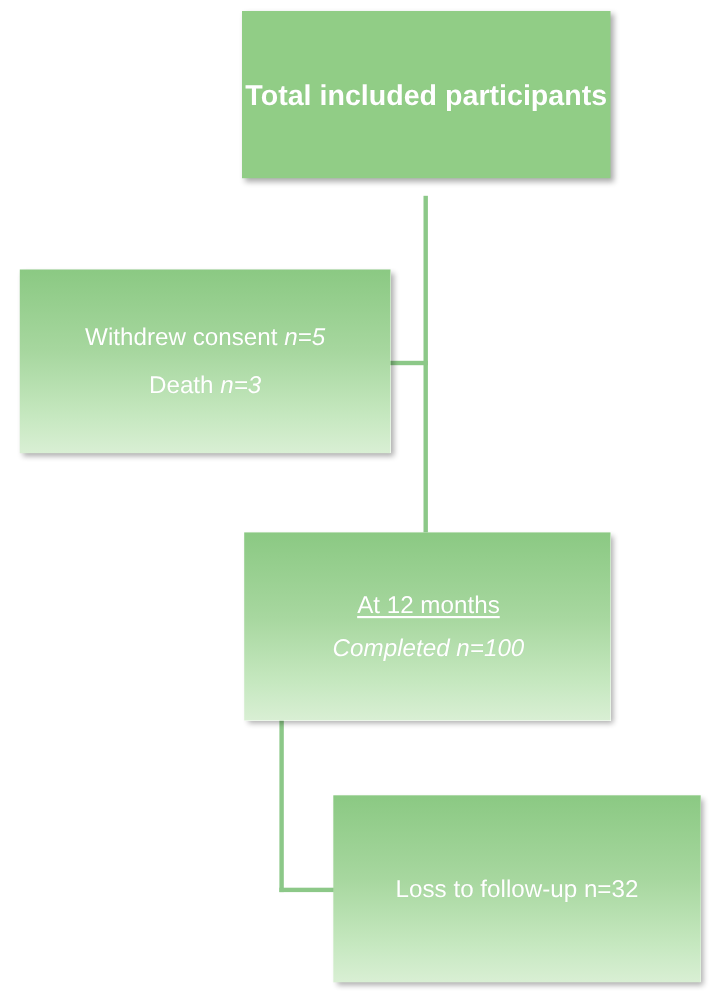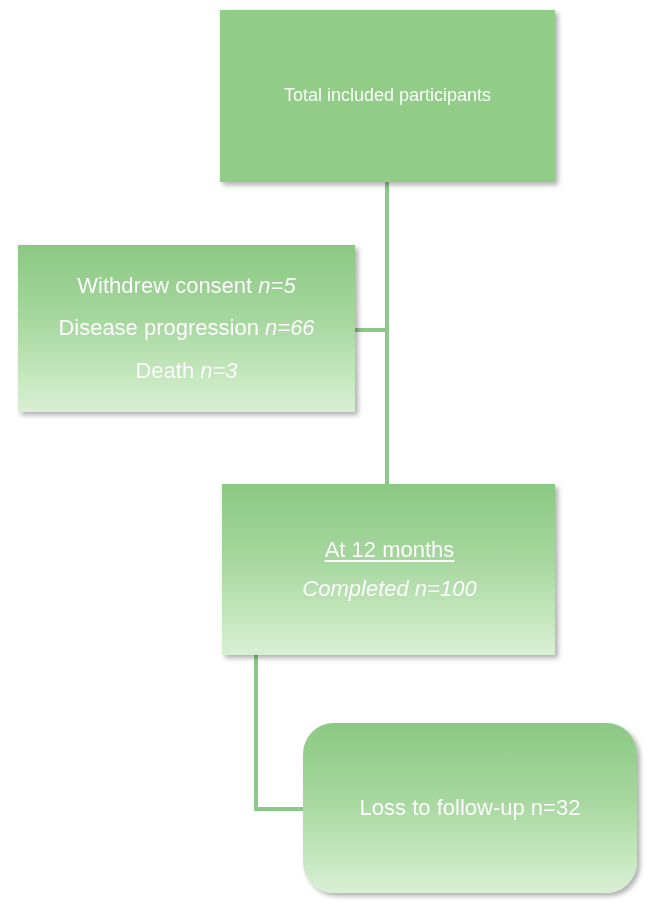--- a/index.html
+++ b/index.html
@@ -34,23 +34,24 @@
     line-height: 1.42;
     white-space: nowrap;
     text-shadow: 0 0 1px rgba(0,0,0,0.06);
   }
 
   
   #node-total {
     left: 220px;
     top: 10px;
     width: 335px;
-    height: 172px;
+    height: 152px;
     background: #91cd86;
-    font-size: 18px;
+    font-size: 26px;
+    font-weight: bold;
   }
   #node-total .line { line-height: 1.65; }
 
   
   #node-dropouts {
     left: 18px;
     top: 245px;
     width: 337px;
     height: 167px;
     background: linear-gradient(to bottom, #8bc983 0%, #a7d79f 45%, #c6e8c0 80%, #d9efd4 100%);
@@ -69,21 +70,20 @@
   }
   #node-twelve .line { line-height: 1.76; }
 
   #node-ltfu {
     left: 303px;
     top: 723px;
     width: 334px;
     height: 170px;
     background: linear-gradient(to bottom, #8bc983 0%, #a7d79f 45%, #c6e8c0 80%, #d9efd4 100%);
     font-size: 22px;
-    border-radius: 31px;
   }
 
   .it { font-style: italic; }
   .ul { text-decoration: underline; text-underline-offset: 3px; }
 
   
   .conn {
     position: absolute;
     background: #8cc888;
   }
@@ -123,21 +123,20 @@
 
   <div class="conn" id="conn-twelve-down"></div>
   <div class="conn" id="conn-ltfu-h"></div>
 
   <div class="node" id="node-total">
     <span class="line">Total included participants</span>
   </div>
 
   <div class="node" id="node-dropouts">
     <span class="line"><span>Withdrew consent </span><span class="it">n=5</span></span>
-    <span class="line"><span>Disease progression </span><span class="it">n=66</span></span>
     <span class="line"><span>Death </span><span class="it">n=3</span></span>
   </div>
 
   <div class="node" id="node-twelve">
     <span class="line ul">At 12 months</span>
     <span class="line it">Completed n=100</span>
   </div>
 
   <div class="node" id="node-ltfu">
     <span class="line">Loss to follow-up n=32</span>

